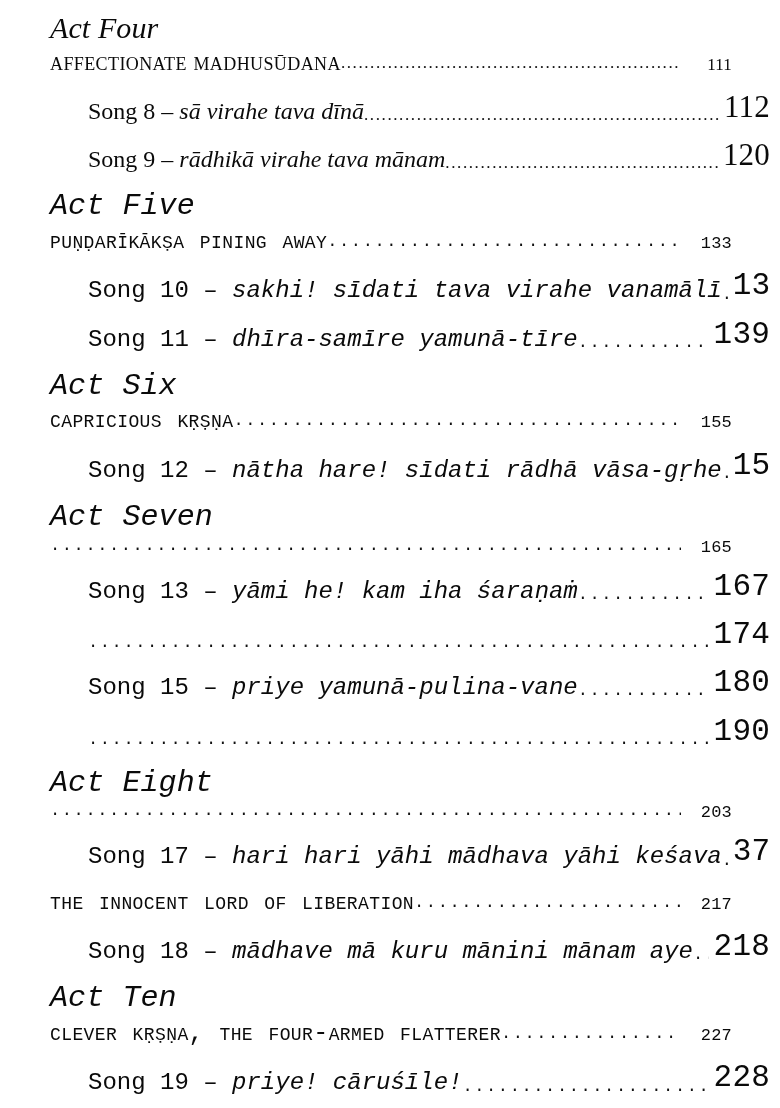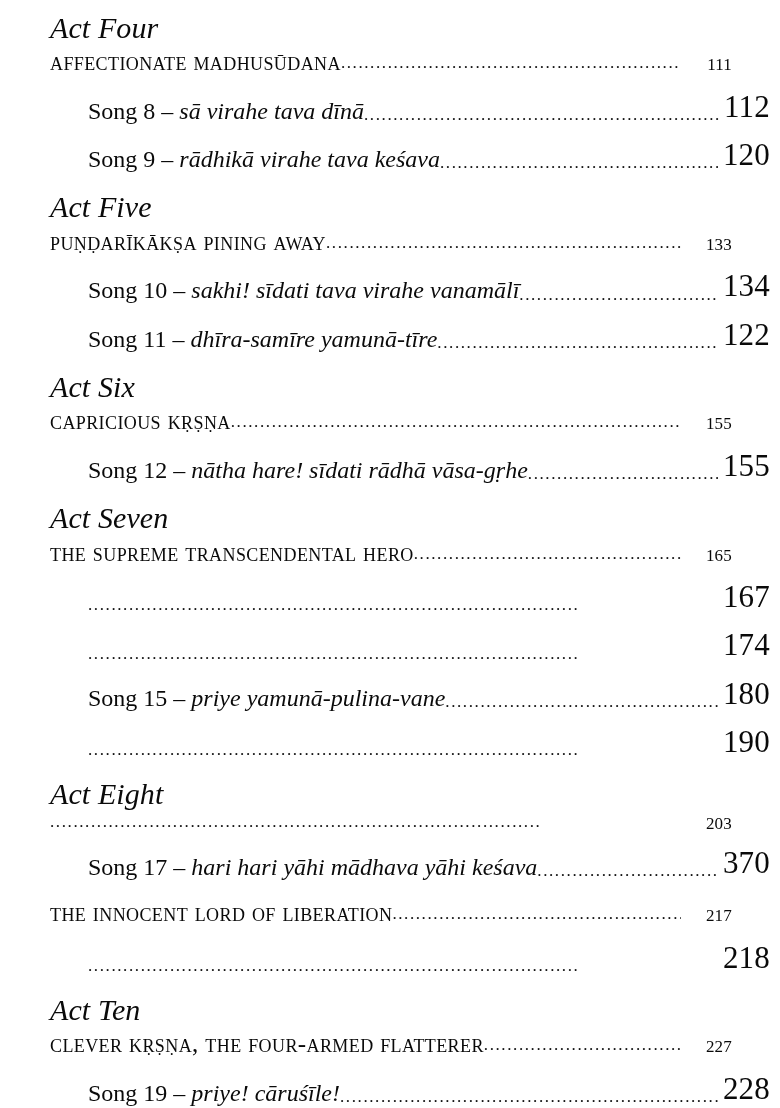--- a/index.html
+++ b/index.html
@@ -102,84 +102,84 @@
     font-style: normal;
   }
   .song-entry .label .song-name {
     font-style: italic;
   }
   .song-entry .pageno {
     font-size: 31px;
   }
 
   
-  .act-group + .act-group { margin-top: 14px; }
+  .act-group + .act-group { margin-top: 14px; font-family: Liberation Mono, monospace; }
 </style>
 </head>
 <body>
 
 <div class="page">
   <div class="toc" id="toc-root">
       <div class="act-group">
         <div class="act-title">Act Four</div>
         <div class="entry chapter-entry">
           <span class="label">Affectionate Madhusūdana</span>
           <span class="dots">....................................................................................</span>
           <span class="pageno">111</span>
         </div>
         <div class="entry song-entry">
           <span class="label"><span class="song-no">Song 8 – </span><span class="song-name">sā virahe tava dīnā</span></span>
           <span class="dots">....................................................................................</span>
           <span class="pageno">112</span>
         </div>
         <div class="entry song-entry">
-          <span class="label"><span class="song-no">Song 9 – </span><span class="song-name">rādhikā virahe tava keśava</span></span>
+          <span class="label"><span class="song-no">Song 9 – </span><span class="song-name">rādhikā virahe tava mānam</span></span>
           <span class="dots">....................................................................................</span>
           <span class="pageno">120</span>
         </div>
       </div>
       <div class="act-group">
         <div class="act-title">Act Five</div>
         <div class="entry chapter-entry">
           <span class="label">Puṇḍarīkākṣa Pining Away</span>
           <span class="dots">....................................................................................</span>
           <span class="pageno">133</span>
         </div>
         <div class="entry song-entry">
           <span class="label"><span class="song-no">Song 10 – </span><span class="song-name">sakhi! sīdati tava virahe vanamālī</span></span>
           <span class="dots">....................................................................................</span>
           <span class="pageno">134</span>
         </div>
         <div class="entry song-entry">
           <span class="label"><span class="song-no">Song 11 – </span><span class="song-name">dhīra-samīre yamunā-tīre</span></span>
           <span class="dots">....................................................................................</span>
-          <span class="pageno">122</span>
+          <span class="pageno">139</span>
         </div>
       </div>
       <div class="act-group">
         <div class="act-title">Act Six</div>
         <div class="entry chapter-entry">
           <span class="label">Capricious Kṛṣṇa</span>
           <span class="dots">....................................................................................</span>
           <span class="pageno">155</span>
         </div>
         <div class="entry song-entry">
           <span class="label"><span class="song-no">Song 12 – </span><span class="song-name">nātha hare! sīdati rādhā vāsa-gṛhe</span></span>
           <span class="dots">....................................................................................</span>
           <span class="pageno">155</span>
         </div>
       </div>
       <div class="act-group">
         <div class="act-title">Act Seven</div>
         <div class="entry chapter-entry">
-          <span class="label">The Supreme Transcendental hero</span>
           <span class="dots">....................................................................................</span>
           <span class="pageno">165</span>
         </div>
         <div class="entry song-entry">
+          <span class="label"><span class="song-no">Song 13 – </span><span class="song-name">yāmi he! kam iha śaraṇaṁ</span></span>
           <span class="dots">....................................................................................</span>
           <span class="pageno">167</span>
         </div>
         <div class="entry song-entry">
           <span class="dots">....................................................................................</span>
           <span class="pageno">174</span>
         </div>
         <div class="entry song-entry">
           <span class="label"><span class="song-no">Song 15 – </span><span class="song-name">priye yamunā-pulina-vane</span></span>
           <span class="dots">....................................................................................</span>
@@ -202,20 +202,21 @@
           <span class="pageno">370</span>
         </div>
       </div>
       <div class="act-group">
         <div class="entry chapter-entry">
           <span class="label">The Innocent Lord of Liberation</span>
           <span class="dots">....................................................................................</span>
           <span class="pageno">217</span>
         </div>
         <div class="entry song-entry">
+          <span class="label"><span class="song-no">Song 18 – </span><span class="song-name">mādhave mā kuru mānini mānam aye</span></span>
           <span class="dots">....................................................................................</span>
           <span class="pageno">218</span>
         </div>
       </div>
       <div class="act-group">
         <div class="act-title">Act Ten</div>
         <div class="entry chapter-entry">
           <span class="label">Clever Kṛṣṇa, the Four-Armed Flatterer</span>
           <span class="dots">....................................................................................</span>
           <span class="pageno">227</span>

